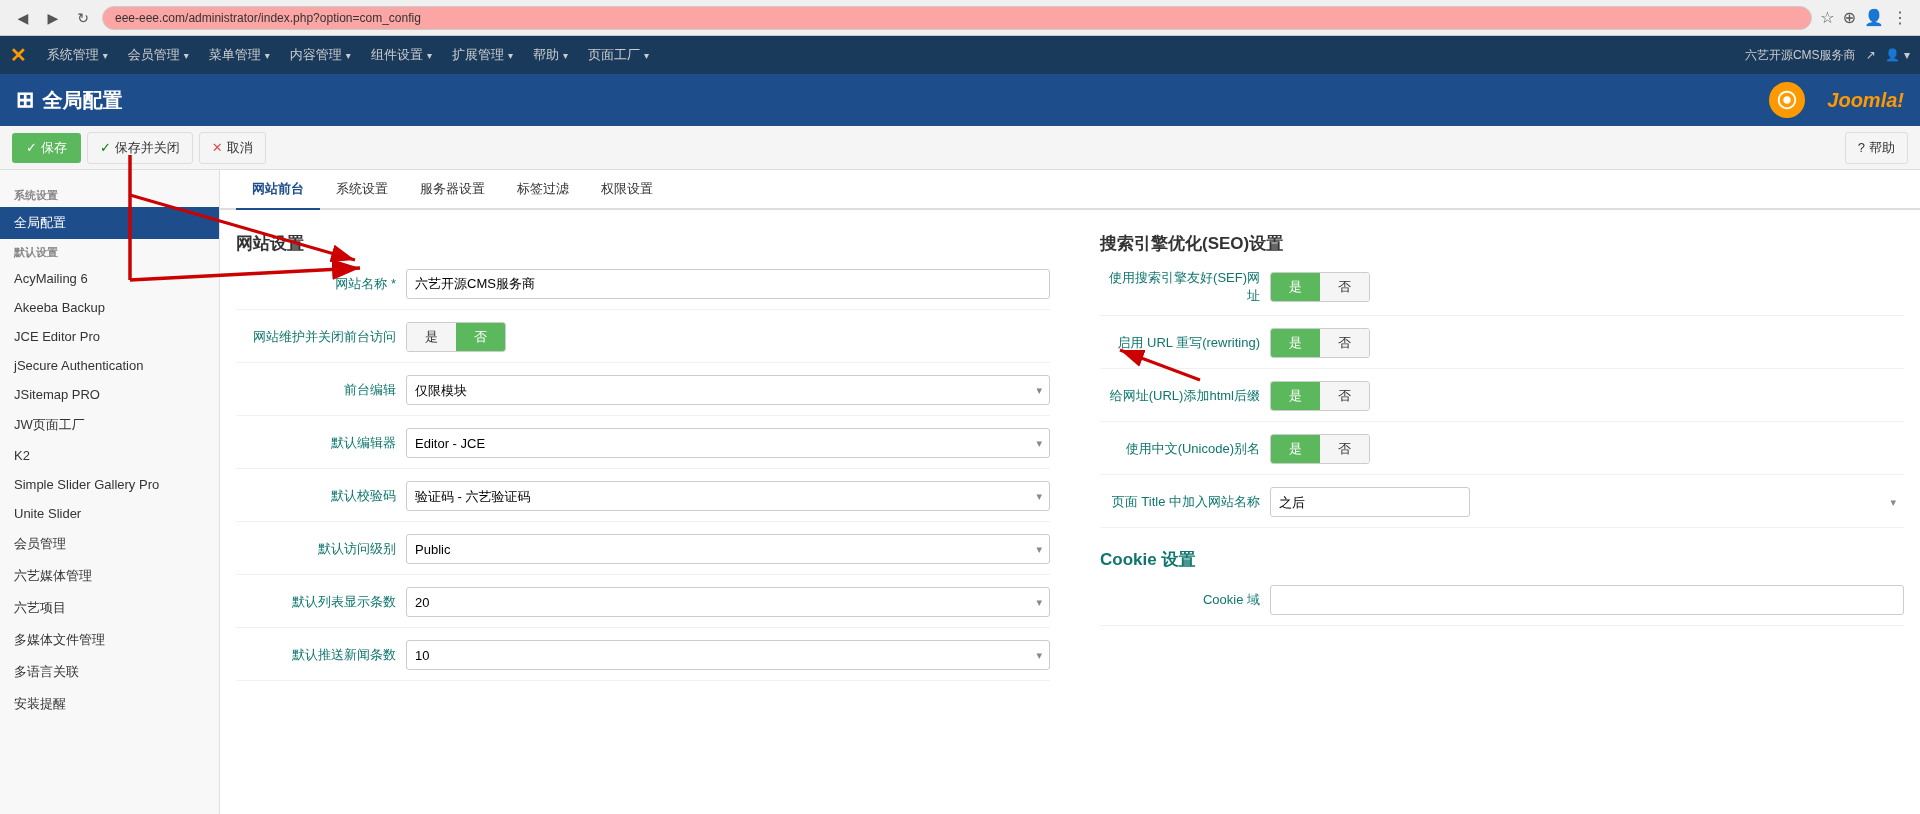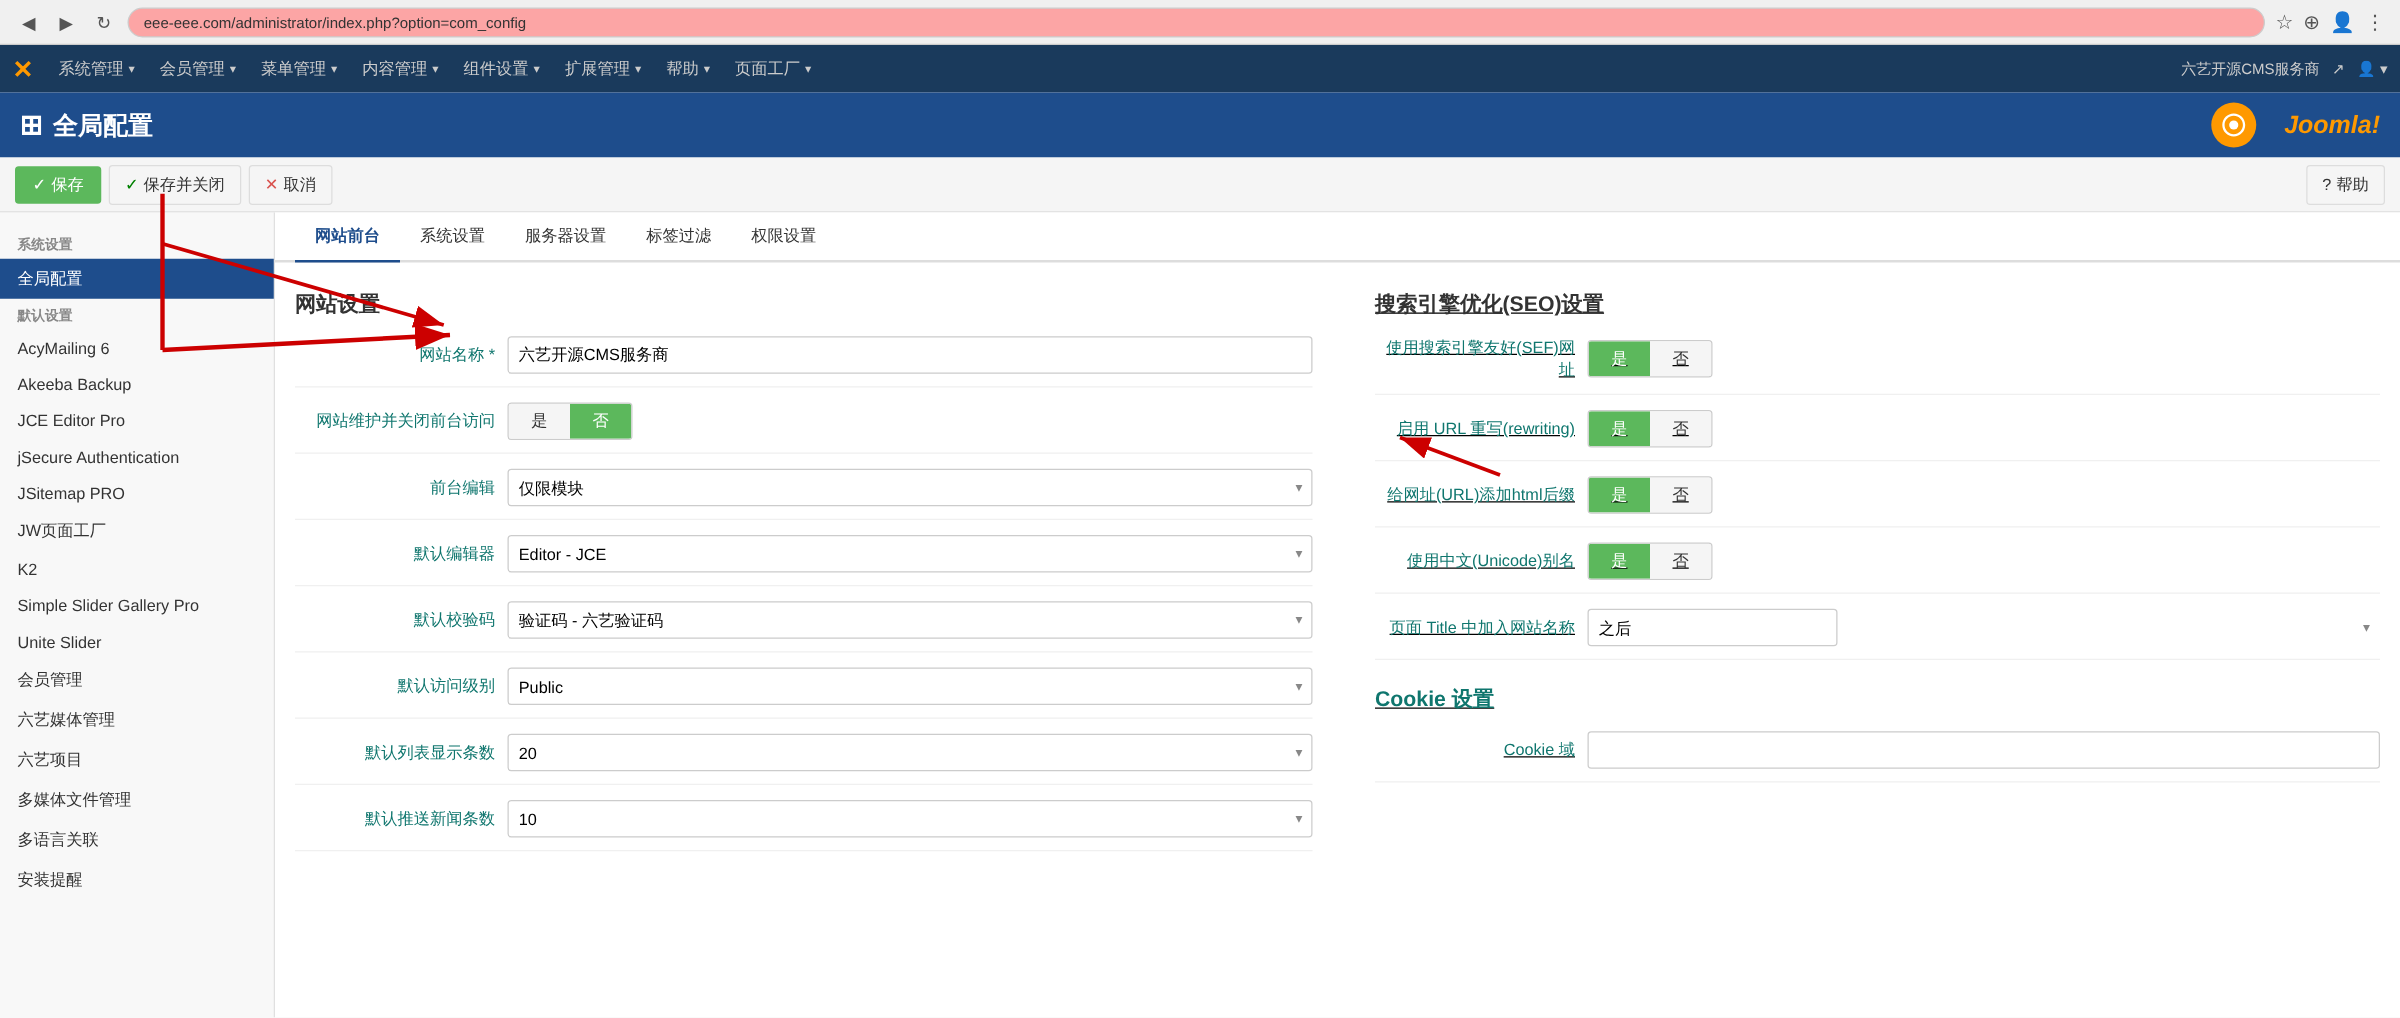--- a/index.html
+++ b/index.html
@@ -191,21 +191,21 @@
     .toggle-group {
       display: flex; border: 1px solid #ccc; border-radius: 3px; overflow: hidden;
     }
     .toggle-btn {
       padding: 5px 18px; font-size: 13px; cursor: pointer; border: none; background: #f5f5f5; color: #333;
     }
     .toggle-btn.active-yes { background: #5cb85c; color: white; }
     .toggle-btn.active-no { background: #5cb85c; color: white; }
 
     
-    .right-section { padding-left: 10px; text-decoration: underline; }
+    .right-section { padding-left: 10px; }
 
     
     .cookie-title {
       font-size: 17px; color: #0f766e; font-weight: bold; margin-top: 20px; margin-bottom: 14px;
     }
 
     .page-wrapper { position: relative; }
 
     
     .red-arrows-container {

